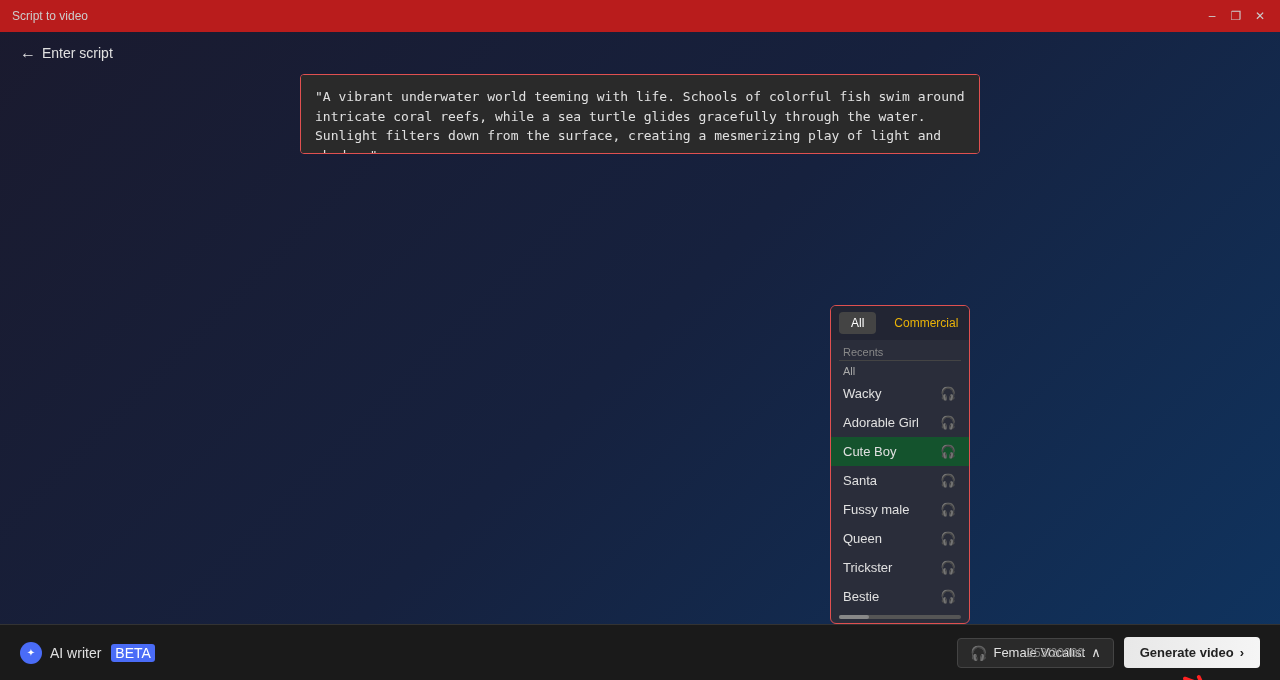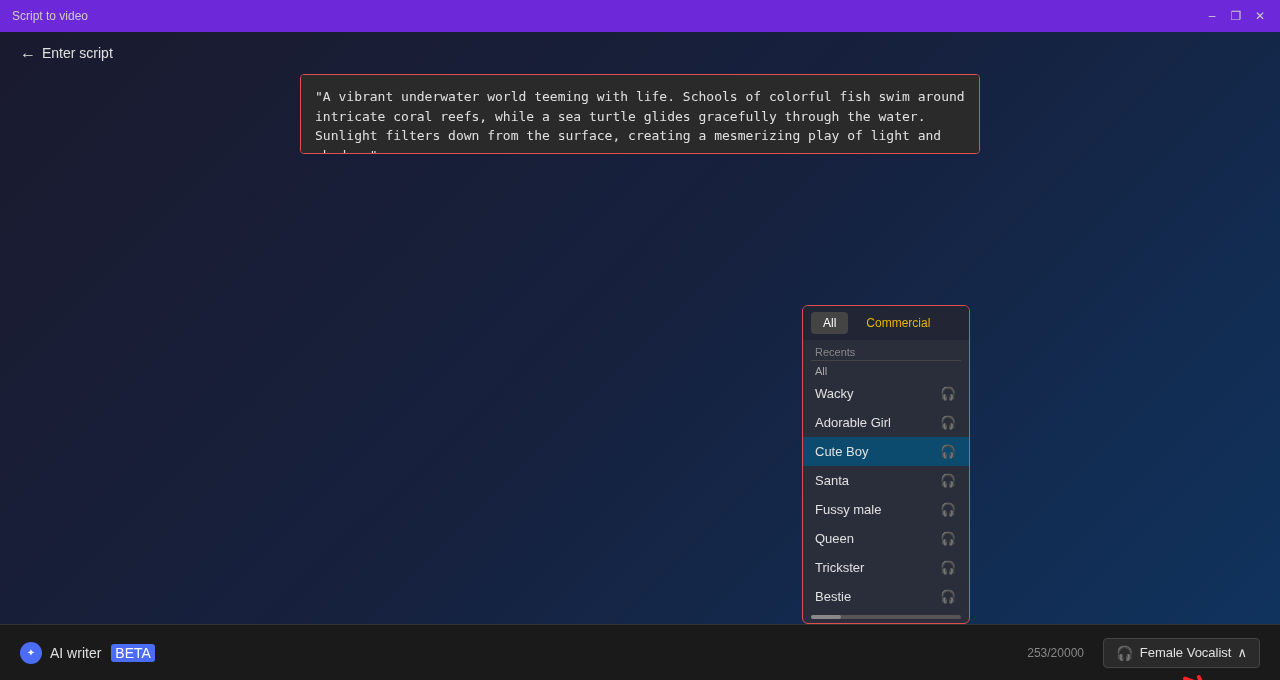--- a/index.html
+++ b/index.html
@@ -10,21 +10,21 @@
       background: linear-gradient(135deg, #1a1a2e 0%, #16213e 50%, #0f3460 100%);
       font-family: 'Segoe UI', Arial, sans-serif;
       color: #e0e0e0;
       overflow: hidden;
       position: relative;
     }
 
     
     .title-bar {
       height: 32px;
-      background: #6d28d9;
+      background: #b91c1c;
       display: flex;
       align-items: center;
       justify-content: space-between;
       padding: 0 12px;
       user-select: none;
     }
     .title-bar-title {
       font-size: 12px;
       color: #ccc;
     }
@@ -177,21 +177,21 @@
       display: flex;
       align-items: center;
       gap: 10px;
     }
 
     
     .dropdown-popup {
       position: absolute;
       bottom: 56px;
       right: 310px;
-      width: 168px;
+      width: 140px;
       background: #2a2d3a;
       border: 1.5px solid #e05050;
       border-radius: 6px;
       z-index: 100;
       overflow: hidden;
     }
 
     .dropdown-tabs {
       display: flex;
       background: #222533;
@@ -234,21 +234,21 @@
       align-items: center;
       justify-content: space-between;
       padding: 7px 12px;
       cursor: pointer;
       font-size: 13px;
       color: #e0e0e0;
       background: transparent;
       text-align: right;
     }
     .dropdown-item.selected {
-      background: #0c4a6e;
+      background: #14532d;
     }
     .dropdown-item-name {}
     .play-icon {
       font-size: 13px;
       color: #aaa;
     }
 
     .dropdown-scrollbar {
       height: 4px;
       background: #555;
@@ -346,18 +346,22 @@
     </button>
 
     <span class="char-count">253/20000</span>
 
     <div class="bottom-right">
       <button class="vocalist-btn">
         <span class="headphone-icon">🎧</span>
         <span>Female Vocalist</span>
         <span>∧</span>
       </button>
+      <button class="generate-btn">
+        <span>Generate video</span>
+        <span>›</span>
+      </button>
     </div>
 
     <div style="position:absolute;right:72px;bottom:-20px;color:#ff2222;font-size:32px;transform:rotate(20deg);">➜</div>
   </div>
 
 </div>
 
 </body></html>

